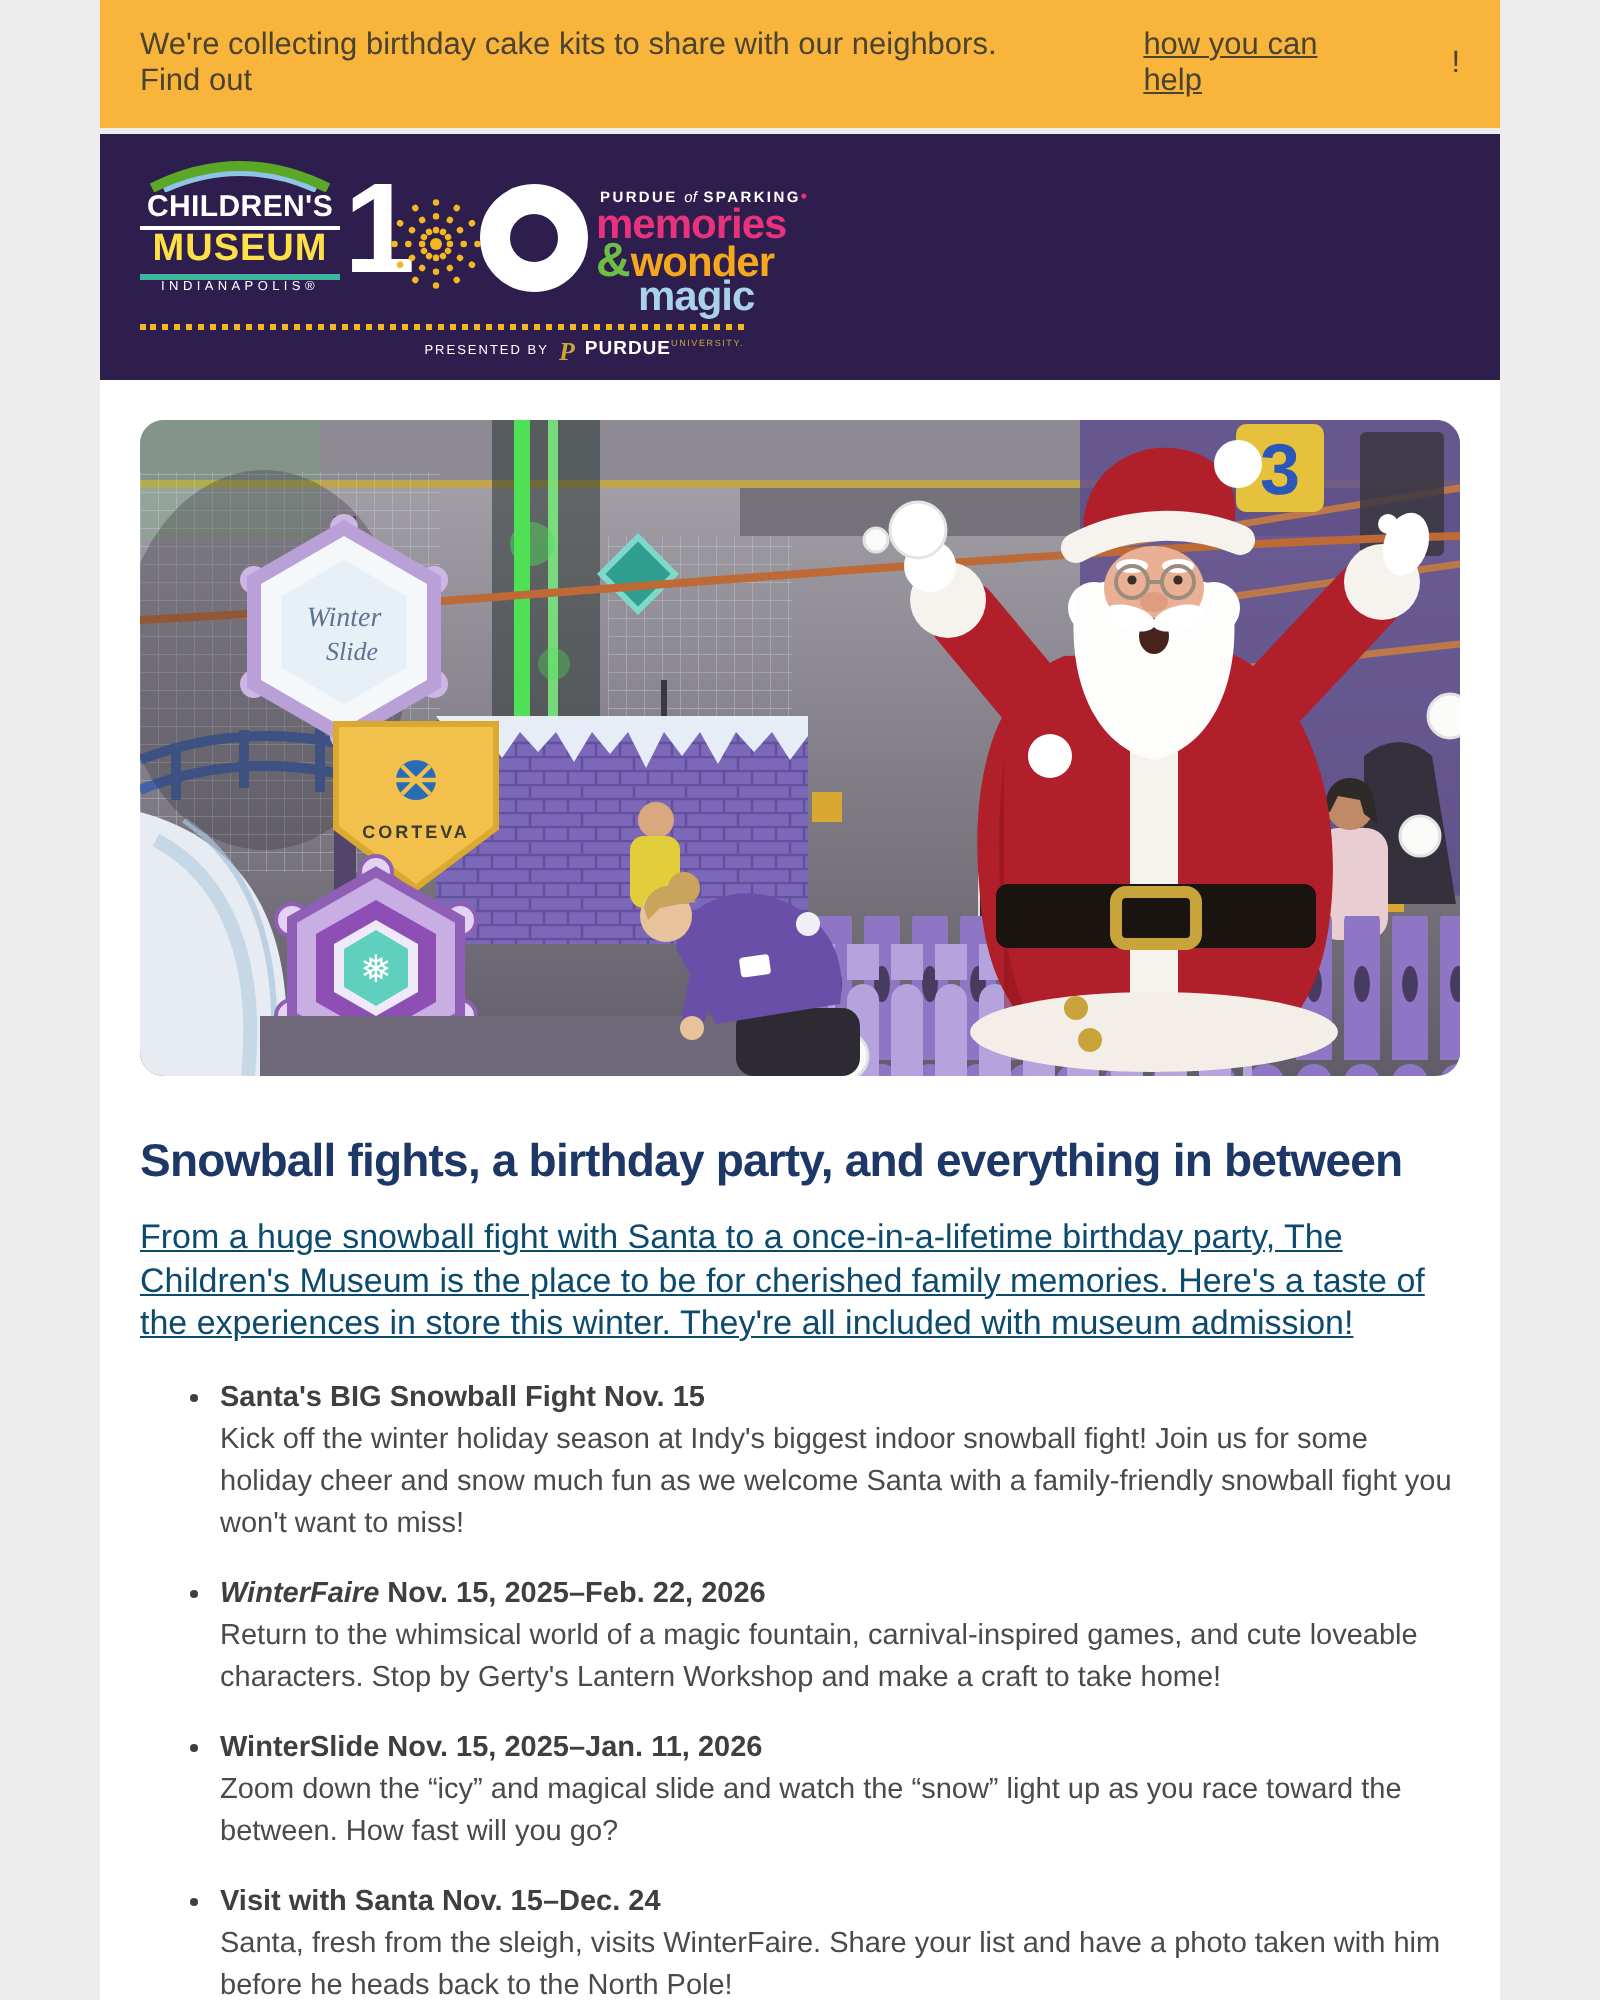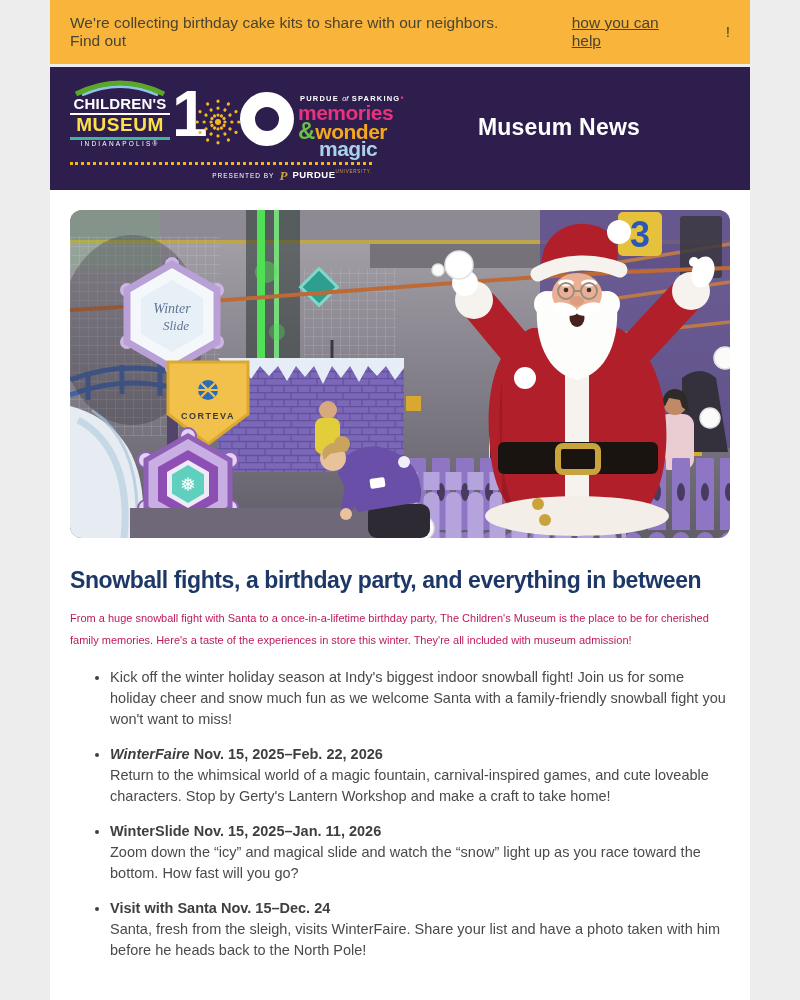--- a/index.html
+++ b/index.html
@@ -42,21 +42,21 @@
   .purdueblock{display:flex;flex-direction:row;line-height:1.1;}
   .purdue{font-size:9.5px;font-weight:bold;letter-spacing:.5px;}
   .univ{font-size:4.5px;color:#C9A43C;letter-spacing:.8px;}
   .mtitle{position:absolute;left:428px;top:47px;font-size:23px;font-weight:bold;color:#fff;letter-spacing:.2px;}
 
   
   .main{background:#fff;padding:20px 20px 40px;}
   .hero{height:328px;border-radius:12px;overflow:hidden;position:relative;cursor:pointer;}
   .hero svg{display:block;width:100%;height:100%;}
   h1{margin:28px 0 0;font-size:23px;line-height:29px;color:#1D3867;font-weight:bold;letter-spacing:-.4px;}
-  .intro{margin:13px 0 0;font-size:11px;line-height:21.5px;color:#be185d;}
+  .intro{margin:13px 0 0;font-size:17px;line-height:21.5px;color:#0c4a6e;text-decoration:underline;}
   ul{margin:16px 0 0;padding:0 0 0 40px;list-style:disc;}
   li{margin:0 0 14px;font-size:14.5px;line-height:21px;color:#4A4A4A;}
   li::marker{color:#3F3F3F;}
   .et{font-weight:bold;color:#3F3F3F;}
   .ital{font-style:italic;}
 </style>
 </head>
 <body>
 
 <div class="email">
@@ -108,21 +108,20 @@
       <div class="dotline"></div>
       <div class="presented">
         <span class="pby">PRESENTED BY</span>
         <span class="pmark">P</span>
         <span class="purdueblock">
           <span class="purdue">PURDUE</span>
           <span class="univ">UNIVERSITY.</span>
         </span>
       </div>
     </div>
-    <div class="mtitle">Museum News</div>
   </div>
 
   <div class="main">
 
     <div class="hero">
       <svg viewBox="0 0 660 328" preserveAspectRatio="none">
         <defs>
           <linearGradient id="bgG" x1="0" y1="0" x2="0" y2="1">
             <stop offset="0" stop-color="#A8A5AC"></stop>
               <stop offset="0.55" stop-color="#807D87"></stop>
@@ -317,35 +316,39 @@
           <circle cx="455" cy="168" r="11" fill="#FFF"></circle>
         </g>
       </svg>
     </div>
 
     <h1>Snowball fights, a birthday party, and everything in between</h1>
     <p class="intro">From a huge snowball fight with Santa to a once-in-a-lifetime birthday party, The Children's Museum is the place to be for cherished family memories. Here's a taste of the experiences in store this winter. They're all included with museum admission!</p>
 
     <ul>
       <li>
+        <div class="et">
+          <span>Santa's BIG Snowball Fight</span>
+          <span>Nov. 15</span>
+        </div>
         <div class="ed">Kick off the winter holiday season at Indy's biggest indoor snowball fight! Join us for some holiday cheer and snow much fun as we welcome Santa with a family-friendly snowball fight you won't want to miss!</div>
       </li>
       <li>
         <div class="et">
           <span class="ital">WinterFaire</span>
           <span>Nov. 15, 2025–Feb. 22, 2026</span>
         </div>
         <div class="ed">Return to the whimsical world of a magic fountain, carnival-inspired games, and cute loveable characters. Stop by Gerty's Lantern Workshop and make a craft to take home!</div>
       </li>
       <li>
         <div class="et">
           <span>WinterSlide</span>
           <span>Nov. 15, 2025–Jan. 11, 2026</span>
         </div>
-        <div class="ed">Zoom down the “icy” and magical slide and watch the “snow” light up as you race toward the bottom. How fast will you go?</div>
+        <div class="ed">Zoom down the “icy” and magical slide and watch the “snow” light up as you race toward the between. How fast will you go?</div>
       </li>
       <li>
         <div class="et">
           <span>Visit with Santa</span>
           <span>Nov. 15–Dec. 24</span>
         </div>
         <div class="ed">Santa, fresh from the sleigh, visits WinterFaire. Share your list and have a photo taken with him before he heads back to the North Pole!</div>
       </li>
     </ul>
 

